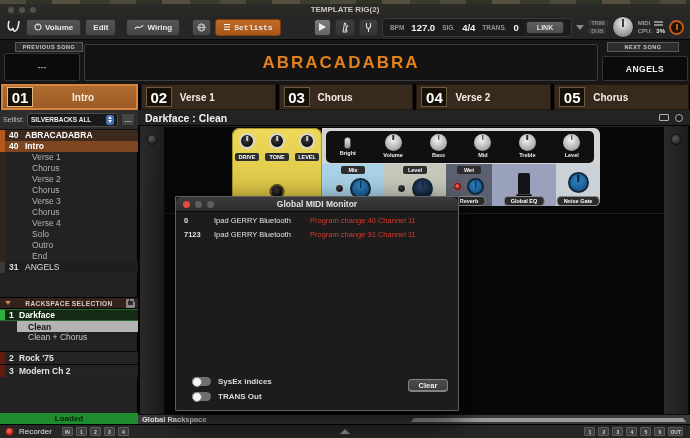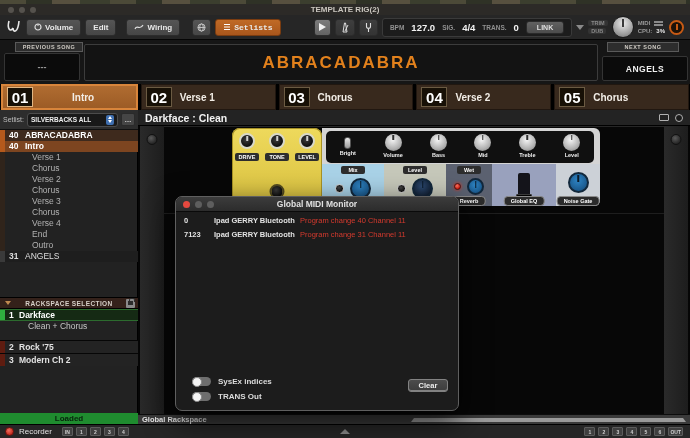--- a/index.html
+++ b/index.html
@@ -187,30 +187,30 @@
   .recdot { width:9px; height:9px; border-radius:50%; background:radial-gradient(circle at 40% 35%, #f07060, #c22a1e 70%); border:1px solid #6a1510; }
   .reclab { font-size:8px; color:#e0e0e0; margin-left:5px; margin-right:10px; }
   .tinybtn { min-width:11px; height:9px; background:#3f3f3f; border:1px solid #5c5c5c; border-radius:1px;
     color:#cfcfcf; font-size:5px; font-weight:bold; display:flex; align-items:center; justify-content:center; margin-right:3px; padding:0 1px; }
   .centertri { position:absolute; left:50%; transform:translateX(-50%); width:0; height:0;
     border-left:5px solid transparent; border-right:5px solid transparent; border-bottom:5px solid #8a8a8a; }
   .chanbtns { position:absolute; right:4px; display:flex; }
 
   
   .dialog { position:absolute; left:175px; top:196px; width:284px; height:215px; background:#1c1c1c;
-    border:1px solid #5f5f5f; border-radius:7px; box-shadow:0 10px 30px rgba(0,0,0,.75); z-index:20; }
+    border:1px solid #5f5f5f; border-radius:1px; box-shadow:0 10px 30px rgba(0,0,0,.75); z-index:20; }
   .dtitle { position:relative; height:15px; background:linear-gradient(#3c3c3c,#2c2c2c); border-bottom:1px solid #0a0a0a;
     border-radius:6px 6px 0 0; display:flex; align-items:center; justify-content:center; }
   .dtitle span { font-size:8.5px; font-weight:bold; color:#e0e0e0; }
   .dlights { position:absolute; left:7px; top:4px; display:flex; gap:5px; }
   .dlights .l { width:7px; height:7px; border-radius:50%; }
   .l.red { background:#e5493f; } .l.gray { background:#5e5e5e; }
   .drow { display:flex; align-items:center; height:11px; margin-top:3px; }
   .drow .time { width:38px; padding-left:8px; font-size:7.5px; font-weight:bold; color:#e2e2e2; }
-  .drow .dev { width:86px; font-size:7.5px; font-weight:bold; color:#e2e2e2; }
+  .drow .dev { width:96px; font-size:7.5px; font-weight:normal; color:#e2e2e2; }
   .drow .msg { font-size:7.5px; color:#d43a2e; }
   .dfoot { position:absolute; left:0; bottom:6px; width:100%; }
   .togrow { display:flex; align-items:center; gap:7px; padding-left:16px; height:15px; }
   .pill { width:19px; height:9px; border-radius:5px; background:#6e6e6e; position:relative; }
   .pill::after { content:""; position:absolute; left:0; top:-0.5px; width:10px; height:10px; border-radius:50%;
     background:#f4f4f4; border:1px solid #888; box-sizing:border-box; }
   .toglab { font-size:8px; font-weight:bold; color:#dcdcdc; }
   .dbtn { position:absolute; right:10px; width:40px; height:12px; background:linear-gradient(#4c4c4c,#3e3e3e);
     border:1px solid #828282; border-radius:3px; color:#ececec; font-size:7.5px; font-weight:bold;
     display:flex; align-items:center; justify-content:center; }
@@ -369,41 +369,43 @@
         <span class="num">40</span>
         <span>Intro</span>
       </div>
       <div class="srow partrow">Verse 1</div>
       <div class="srow partrow">Chorus</div>
       <div class="srow partrow">Verse 2</div>
       <div class="srow partrow">Chorus</div>
       <div class="srow partrow">Verse 3</div>
       <div class="srow partrow">Chorus</div>
       <div class="srow partrow">Verse 4</div>
+      <div class="srow partrow">Solo</div>
+      <div class="srow partrow">Outro</div>
       <div class="srow partrow">End</div>
-      <div class="srow partrow">Outro</div>
       <div class="srow songrow2">
         <span class="num">31</span>
         <span>ANGELS</span>
       </div>
     </div>
 
     <div class="rshdr">
       <span class="caret"></span>
       <span>RACKSPACE SELECTION</span>
       <span class="lockbtn">
           <i></i>
         </span>
     </div>
 
     <div class="racklist">
       <div class="rrow rackname">
         <span class="num">1</span>
         <span>Darkface</span>
       </div>
+      <div class="rrow varsel">Clean</div>
       <div class="rrow varrow">Clean + Chorus</div>
       <div class="rlistpad"></div>
       <div class="rrow rackother">
         <span class="num">2</span>
         <span>Rock '75</span>
       </div>
       <div class="rrow rackother">
         <span class="num">3</span>
         <span>Modern Ch 2</span>
       </div>

